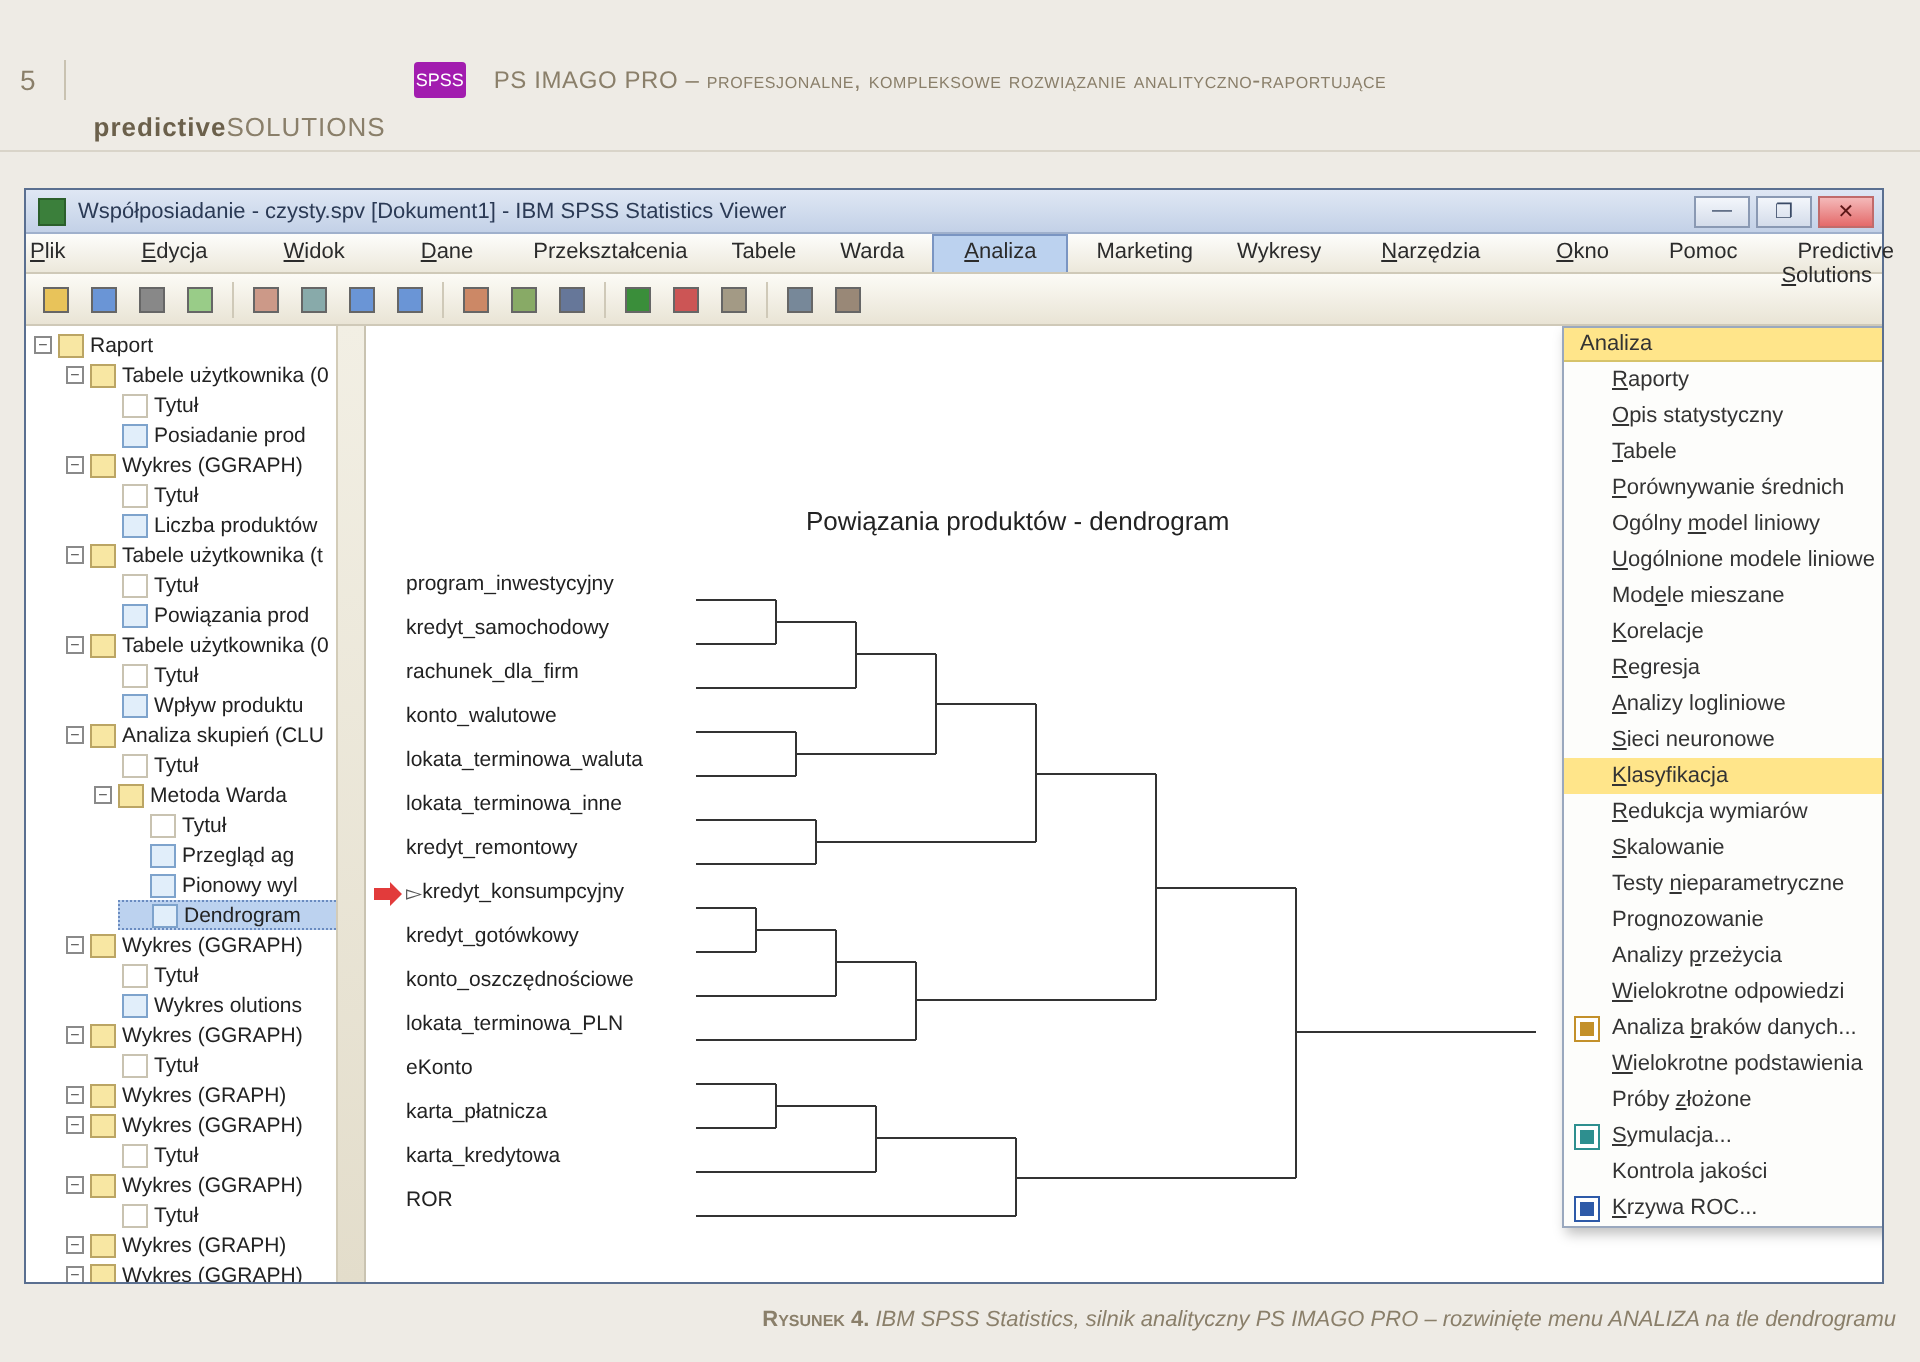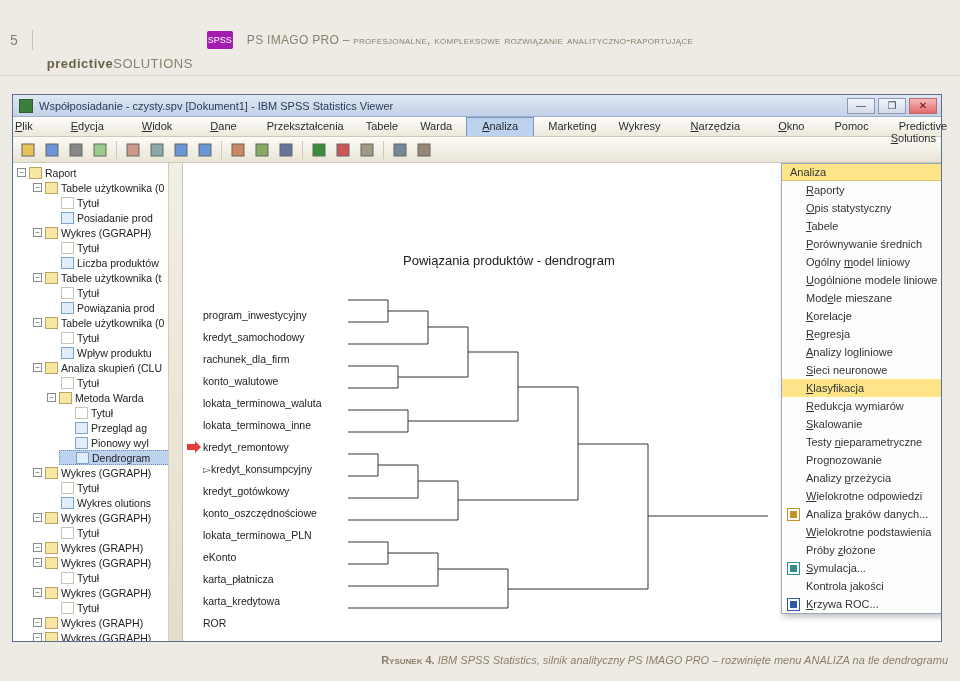--- a/index.html
+++ b/index.html
@@ -148,21 +148,21 @@
   }
   .canvas-title {
     font-family: Arial, sans-serif;
     font-size: 13px;
     color: #222;
     position: absolute;
     left: 220px; top: 90px;
   }
   .dendro-labels {
     position: absolute;
-    left: 20px; top: 141px;
+    left: 20px; top: 118px;
     font-size: 10.5px; color: #222;
   }
   .dendro-labels div { height: 22px; display: flex; align-items: center; }
   .dendro-svg {
     position: absolute;
     left: 165px; top: 126px;
     width: 440px; height: 350px;
   }
   .red-arrow {
     position: absolute; left: 4px; top: 278px;

